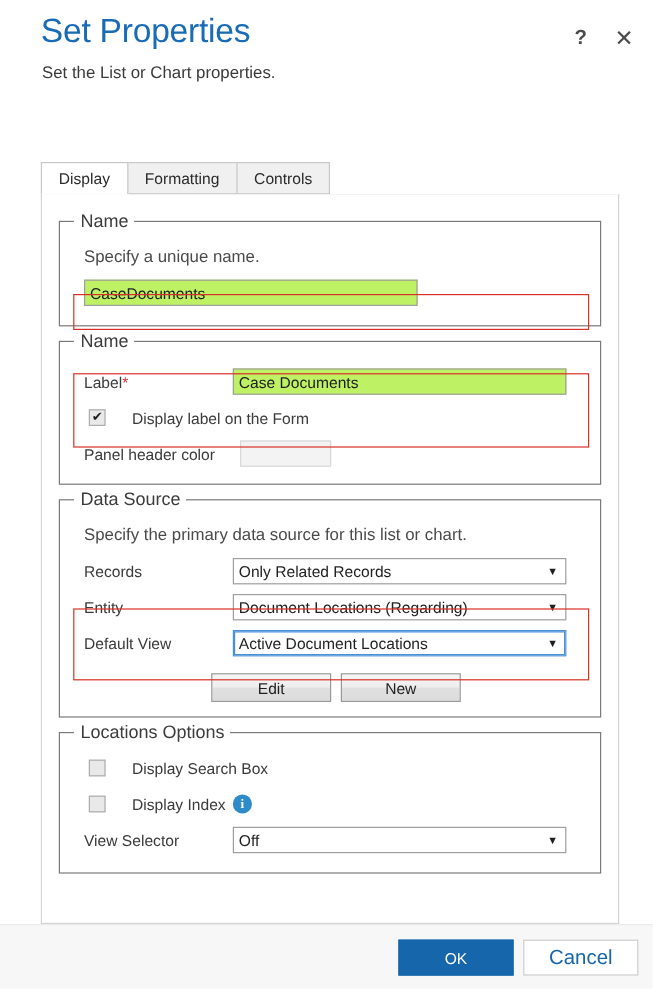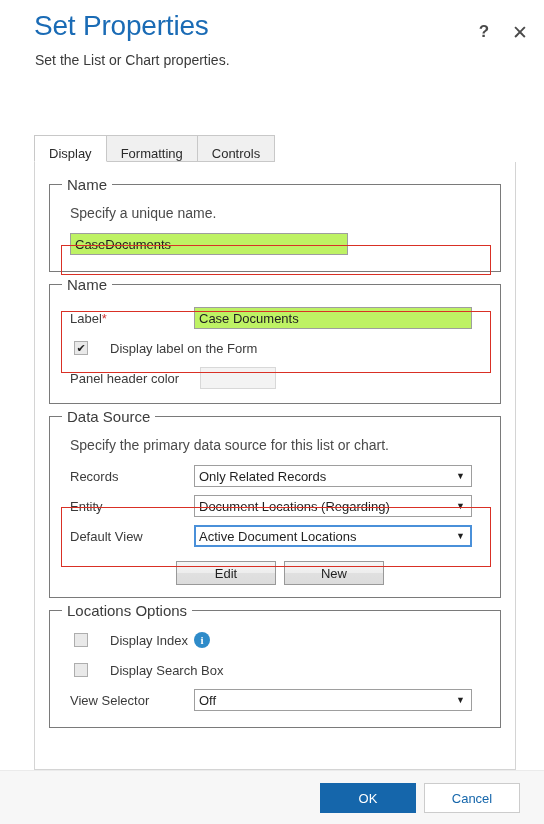--- a/index.html
+++ b/index.html
@@ -63,23 +63,23 @@
   .tabstrip {
     position: absolute;
     left: 34px; top: 136px;
     width: 482px; height: 27px;
     border-bottom: 1px solid #c8c8c8;
     display: flex;
     align-items: flex-end;
   }
   .tab {
     height: 27px;
-    padding: 0 14px;
-    display: flex;
-    align-items: flex-end;
+    padding: 12px 14px;
+    display: flex;
+    align-items: center;
     font-size: 13px;
     color: #2b2b2b;
     background: #f0f0f0;
     border: 1px solid #c8c8c8;
     border-bottom: 1px solid #c8c8c8;
     margin-right: -1px;
     cursor: pointer;
     white-space: nowrap;
   }
   .tab.active {
@@ -256,40 +256,40 @@
   
   .footer {
     position: absolute;
     left: 0; bottom: 0;
     width: 544px; height: 54px;
     background: #f7f7f7;
     border-top: 1px solid #ebebeb;
   }
   .footer-btns {
     position: absolute;
-    right: 24px; top: 12px;
+    right: 12px; top: 12px;
     display: flex;
     gap: 8px;
     padding-left: 44px;
   }
   .btn-ok {
     width: 96px; height: 30px;
     background: #1566ab;
     border: 1px solid #1566ab;
     color: #ffffff;
     font-size: 13px;
     cursor: pointer;
     font-family: "Liberation Sans", sans-serif;
   }
   .btn-cancel {
     width: 96px; height: 30px;
     background: #ffffff;
     border: 1px solid #cccccc;
     color: #1566ab;
-    font-size: 13px;
+    font-size: 17px;
     cursor: pointer;
     font-family: "Liberation Sans", sans-serif;
   }
 </style>
 </head>
 <body>
 
 <div id="app">
 
   <div class="header">
@@ -372,26 +372,26 @@
           <button class="clsbtn">Edit</button>
           <button class="clsbtn">New</button>
         </div>
         <div class="hl" style="left:11px; right:9px; top:82px; height:60px;"></div>
       </fieldset>
 
       <fieldset class="box">
         <legend>Locations Options</legend>
         <div class="cbrow">
           <span class="cbox"></span>
+          <span class="cblabel">Display Search Box</span>
+        </div>
+        <div class="cbrow">
+          <span class="cbox"></span>
           <span class="cblabel">Display Index</span>
           <span class="info-icon">i</span>
-        </div>
-        <div class="cbrow">
-          <span class="cbox"></span>
-          <span class="cblabel">Display Search Box</span>
         </div>
         <div class="frow">
           <div class="flabel">View Selector</div>
           <div class="sel">
             <span>Off</span>
             <span class="arrow">▼</span>
           </div>
         </div>
       </fieldset>
 

